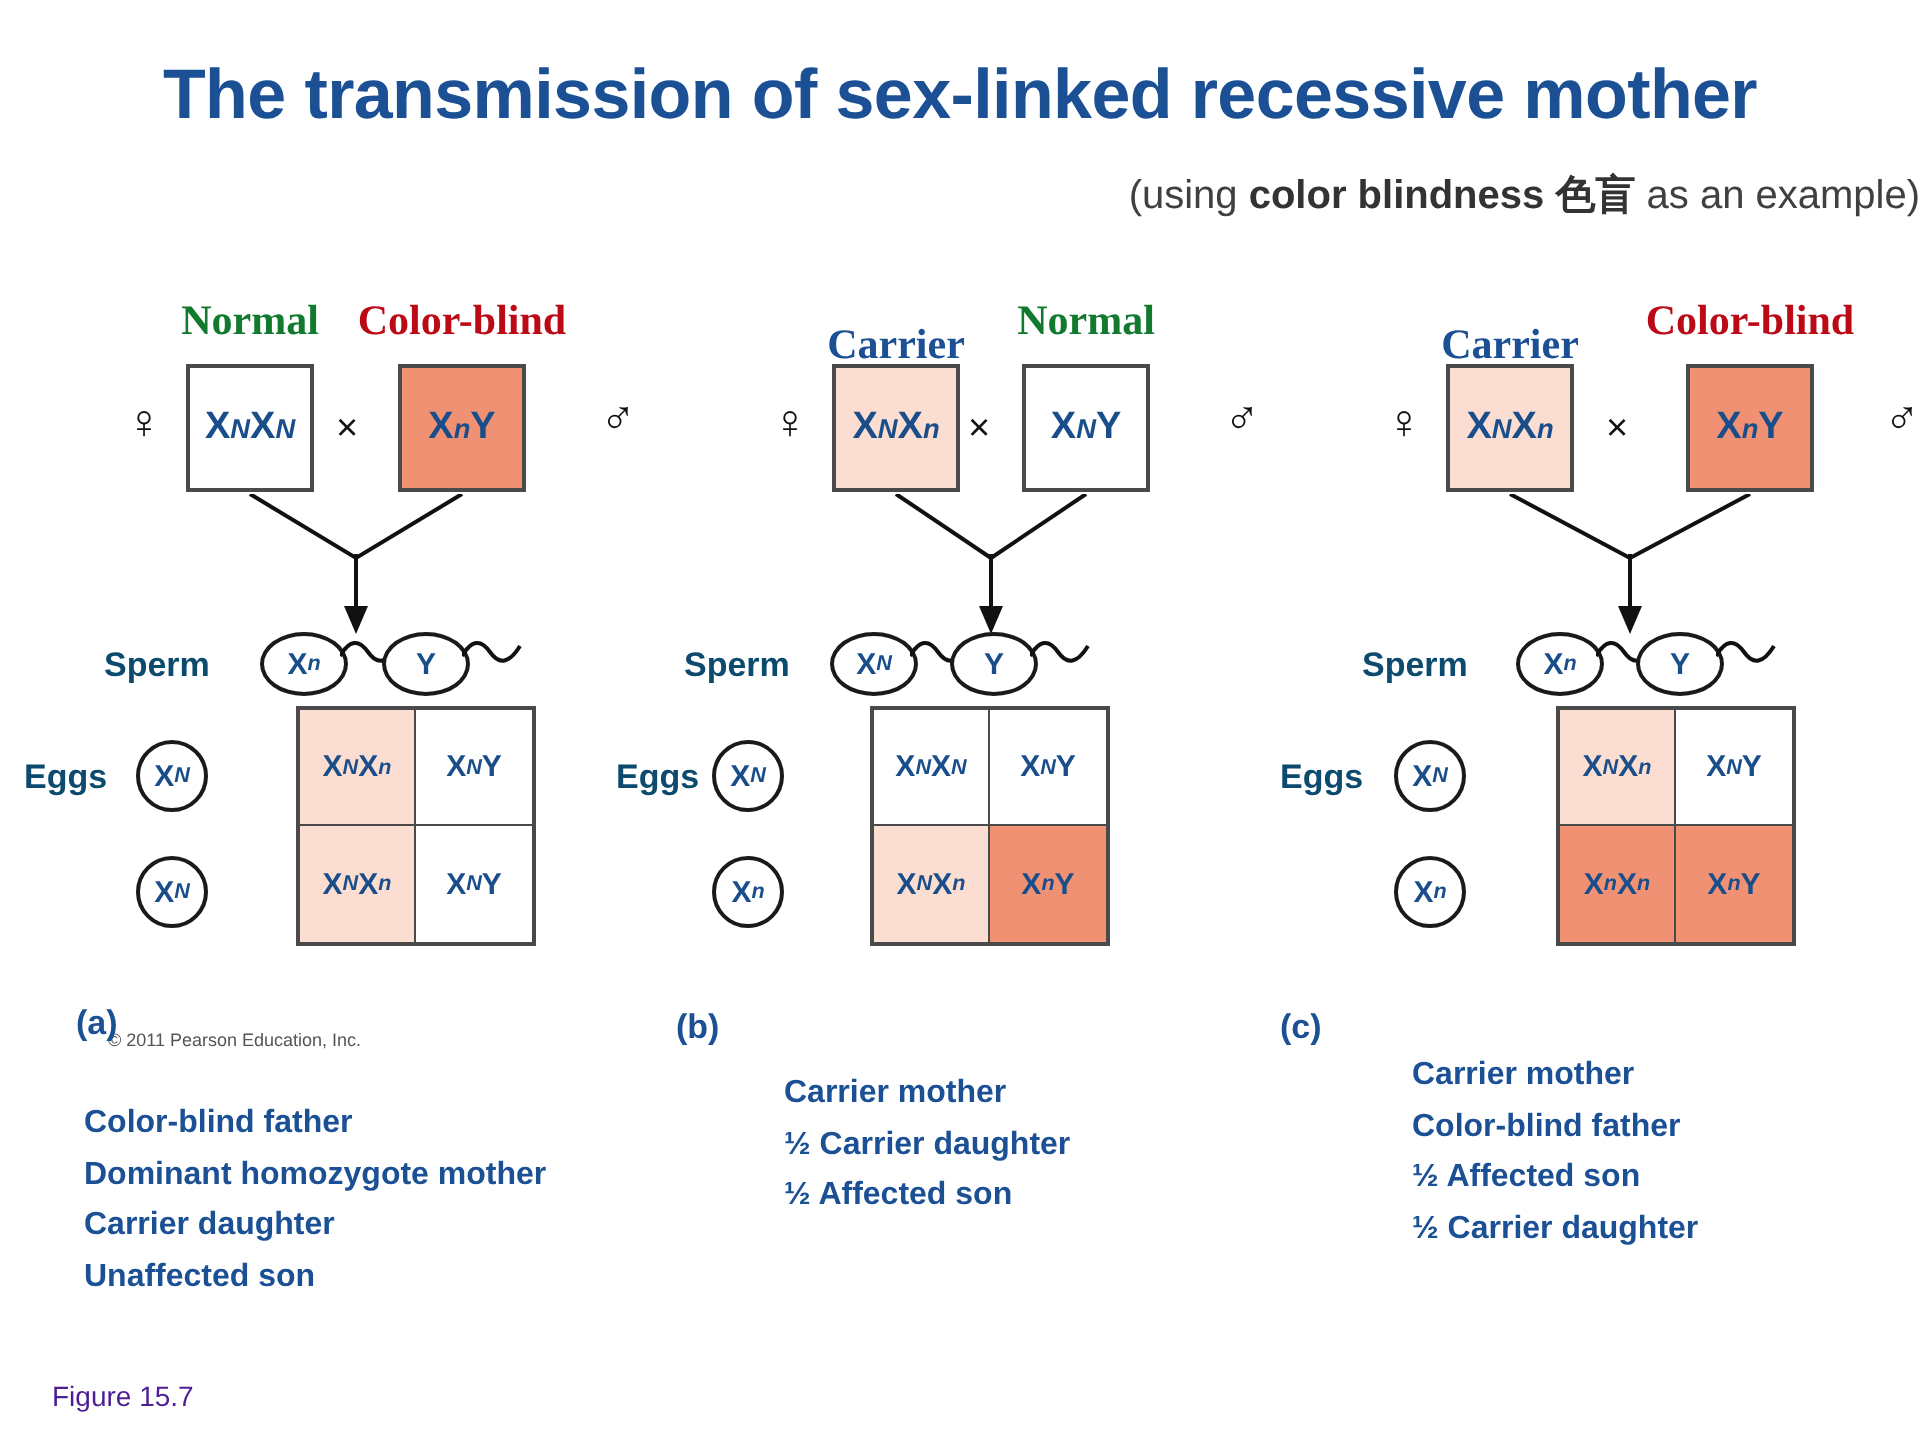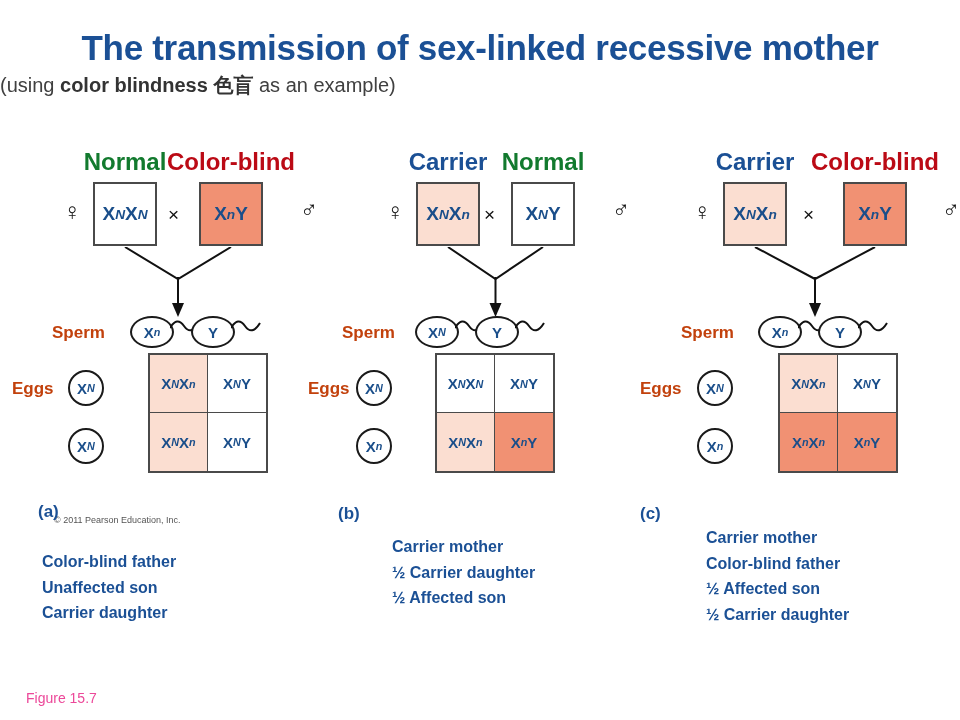--- a/index.html
+++ b/index.html
@@ -24,24 +24,24 @@
     width: 960px;
     text-align: center;
     font-size: 35px;
     font-weight: bold;
     color: #1b5095;
     letter-spacing: -0.3px;
     white-space: nowrap;
   }
   #subtitle {
     position: absolute;
-    top: 72px;
+    top: 84px;
     left: 0;
     width: 960px;
-    text-align: left;
+    text-align: right;
     font-size: 20px;
     color: #404040;
   }
   #subtitle b { font-weight: bold; color: #333333; }
 
   
   .panel {
     position: absolute;
     top: 0;
     width: 320px;
@@ -54,28 +54,29 @@
   
   .parent-labels {
     position: absolute;
     top: 148px;
     left: 0;
     width: 320px;
     height: 26px;
   }
   .p-label {
     position: absolute;
-    font-size: 24px;
+    font-size: 21px;
     font-weight: bold;
     white-space: nowrap;
     text-align: left;
     transform: translateX(-50%);
+    font-family: Liberation Serif, serif;
   }
   .p-label.normal { color: #127a2e; }
-  .p-label.carrier { color: #1b5095; }
+  .p-label.carrier { color: #1b5095; margin-top: 12px; }
   .p-label.blind   { color: #bb0a15; }
 
   .gbox {
     position: absolute;
     width: 64px;
     height: 64px;
     border: 2px solid #4a4a4a;
     box-sizing: border-box;
     display: flex;
     align-items: center;
@@ -109,21 +110,21 @@
     left: 0;
     width: 320px;
     height: 72px;
   }
 
   
   .sperm-label, .eggs-label {
     position: absolute;
     font-size: 17px;
     font-weight: bold;
-    color: #c2410c;
+    color: #0c4a6e;
     white-space: nowrap;
   }
   .gamete {
     position: absolute;
     box-sizing: border-box;
     border: 2px solid #1a1a1a;
     background: #ffffff;
     display: flex;
     align-items: center;
     justify-content: center;
@@ -199,21 +200,21 @@
     top: 515px;
     font-size: 9px;
     color: #555555;
     white-space: nowrap;
   }
   #figure-label {
     position: absolute;
     left: 26px;
     top: 690px;
     font-size: 14px;
-    color: #ec4899;
+    color: #4c1d95;
     white-space: nowrap;
   }
 </style>
 </head>
 <body>
 
 <div id="title">The transmission of sex-linked recessive mother</div>
 
 <div id="subtitle">
   <span>(using </span><b>color blindness 色盲</b><span> as an example)</span>
@@ -437,22 +438,23 @@
       </div>
     </div>
   </div>
 
 <div id="credit">© 2011 Pearson Education, Inc.</div>
 <div id="figure-label">Figure 15.7</div>
 
 <div class="panel-letter" style="left: 38px; top: 502px;">(a)</div>
 <div class="notes" style="left: 42px; top: 549px;">
     <div>Color-blind father</div>
+    <div>Dominant homozygote mother</div>
+    <div>Carrier daughter</div>
     <div>Unaffected son</div>
-    <div>Carrier daughter</div>
   </div>
 <div class="panel-letter" style="left: 338px; top: 504px;">(b)</div>
 <div class="notes" style="left: 392px; top: 534px;">
     <div>Carrier mother</div>
     <div>½ Carrier daughter</div>
     <div>½ Affected son</div>
   </div>
 <div class="panel-letter" style="left: 640px; top: 504px;">(c)</div>
 <div class="notes" style="left: 706px; top: 525px;">
     <div>Carrier mother</div>

